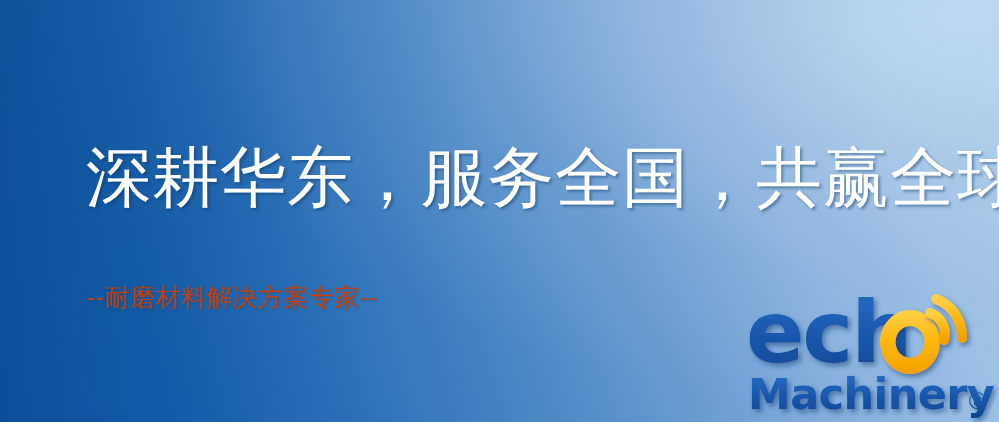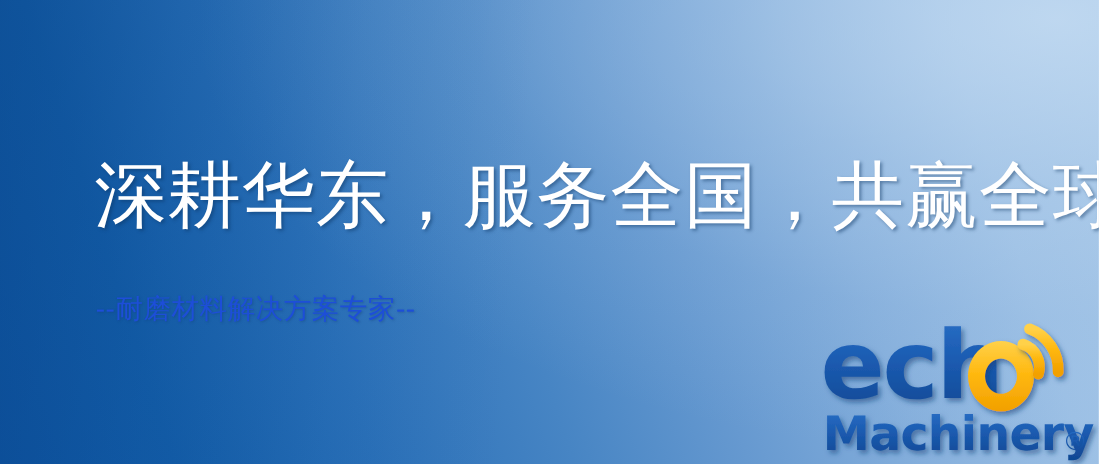--- a/index.html
+++ b/index.html
@@ -65,27 +65,27 @@
     color: #ffffff;
     letter-spacing: 1px;
     white-space: nowrap;
     text-shadow: 2px 2px 3px rgba(10,50,95,0.45);
   }
 
   
   #subtitle {
     position: absolute;
     left: 87px;
-    top: 268px;
+    top: 285px;
     margin: 0;
     font-family: "DejaVu Serif", "Liberation Serif", serif;
     font-size: 25px;
     line-height: 1;
     font-weight: 400;
-    color: #1d4ed8;
+    color: #c2410c;
     letter-spacing: 0.5px;
     white-space: nowrap;
     text-shadow: 1px 1px 2px rgba(20,60,110,0.35);
   }
 
   
   #logo {
     position: absolute;
     left: 748px;
     top: 288px;

